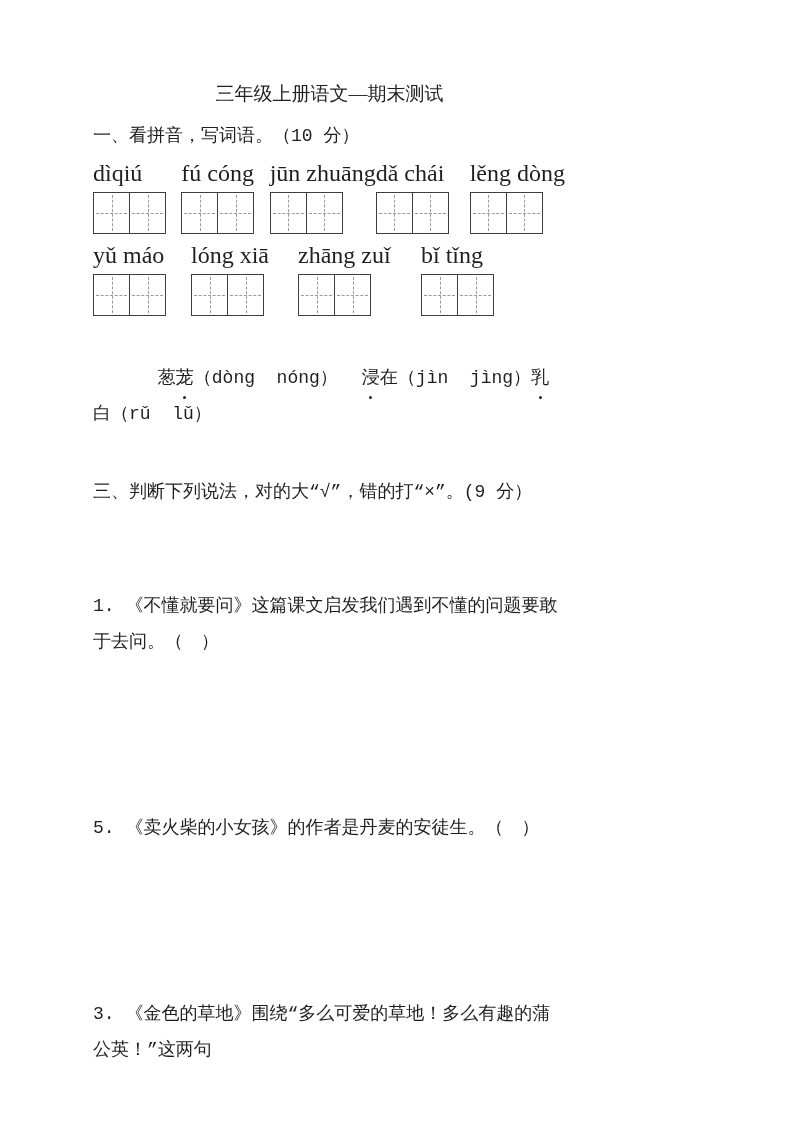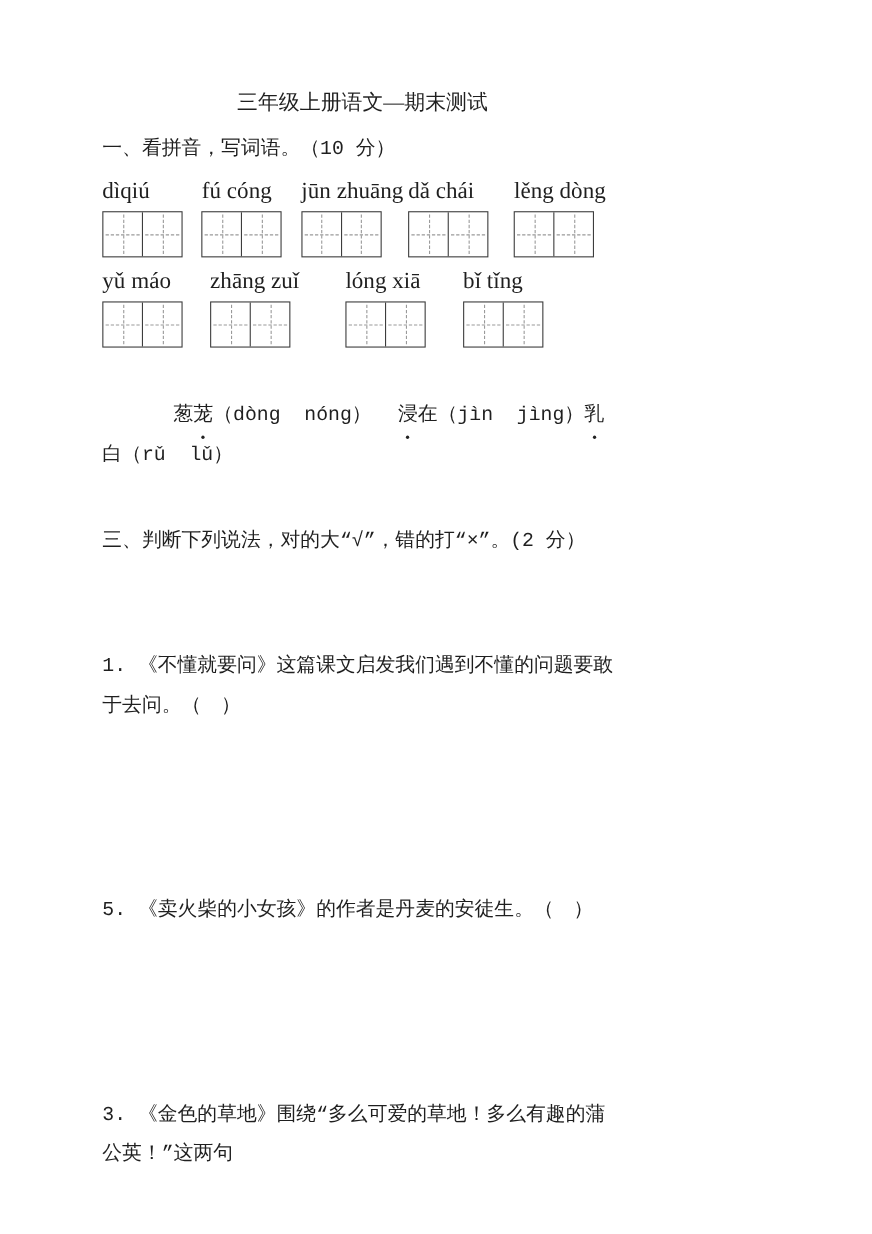--- a/index.html
+++ b/index.html
@@ -28,21 +28,21 @@
     margin: 0 0 6px 0;
     white-space: pre-wrap;
     max-width: 620px;
     font-family: Liberation Mono, monospace;
   }
   .line { line-height: 36px; white-space: pre-wrap; }
 
   
   .pg-row { display: flex; margin: 4px 0 8px 0; }
   .pg-col { display: flex; flex-direction: column; align-items: flex-start; }
-  .pinyin { line-height: 26px; margin-bottom: 6px; white-space: pre; font-size: 21px; }
+  .pinyin { line-height: 26px; margin-bottom: 6px; white-space: pre; font-size: 24px; }
   .grid-group { display: inline-flex; border: 1.5px solid #3d3d3d; background:#fff; }
   .grid-cell {
     width: 35px; height: 40px;
     position: relative;
     border-right: 1.5px solid #3d3d3d;
   }
   .grid-cell:last-child { border-right: none; }
   .grid-cell::before {
     content: ""; position: absolute; top: 2px; bottom: 2px; left: 50%; width: 0;
     border-left: 1px dashed #9a9a9a;
@@ -110,29 +110,29 @@
     </div>
 
     <div class="pg-row">
       <div class="pg-col" style="width:98px">
         <div class="pinyin">yǔ máo</div>
         <div class="grid-group">
           <div class="grid-cell"></div>
           <div class="grid-cell"></div>
         </div>
       </div>
-      <div class="pg-col" style="width:123px">
-        <div class="pinyin">zhāng zuǐ</div>
+      <div class="pg-col" style="width:107px">
+        <div class="pinyin">lóng xiā</div>
         <div class="grid-group">
           <div class="grid-cell"></div>
           <div class="grid-cell"></div>
         </div>
       </div>
-      <div class="pg-col" style="width:107px">
-        <div class="pinyin">lóng xiā</div>
+      <div class="pg-col" style="width:123px">
+        <div class="pinyin">zhāng zuǐ</div>
         <div class="grid-group">
           <div class="grid-cell"></div>
           <div class="grid-cell"></div>
         </div>
       </div>
       <div class="pg-col" style="width:120px">
         <div class="pinyin">bǐ tǐng</div>
         <div class="grid-group">
           <div class="grid-cell"></div>
           <div class="grid-cell"></div>
@@ -143,21 +143,21 @@
 
   <section>
 
     <div class="para">
       <span class="w-item gap"><span>葱</span><span class="dot">茏</span><span></span><span>（dòng  nóng）</span></span><span class="w-item"><span></span><span class="dot">浸</span><span>在</span><span>（jìn  jìng）</span></span><span class="w-item"><span></span><span class="dot">乳</span><span>白</span><span>（rǔ  lǔ）</span></span>
     </div>
 
   </section>
 
   <section>
-    <div class="para">三、判断下列说法，对的大“√”，错的打“×”。(2 分）</div>
+    <div class="para">三、判断下列说法，对的大“√”，错的打“×”。(9 分）</div>
 
     <div class="para">
       <div class="line">1. 《不懂就要问》这篇课文启发我们遇到不懂的问题要敢于去问。（　）</div>
     </div>
     <div class="para">
       <div class="line">5. 《卖火柴的小女孩》的作者是丹麦的安徒生。（　）</div>
     </div>
     <div class="para">
       <div class="line">3. 《金色的草地》围绕“多么可爱的草地！多么有趣的蒲公英！”这两句</div>
       

